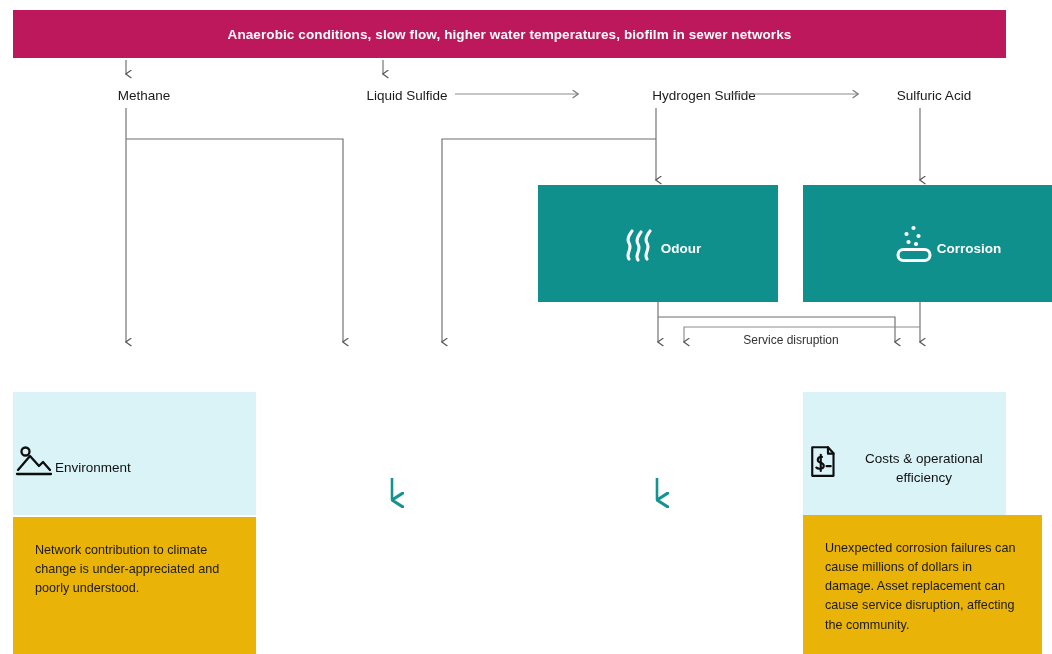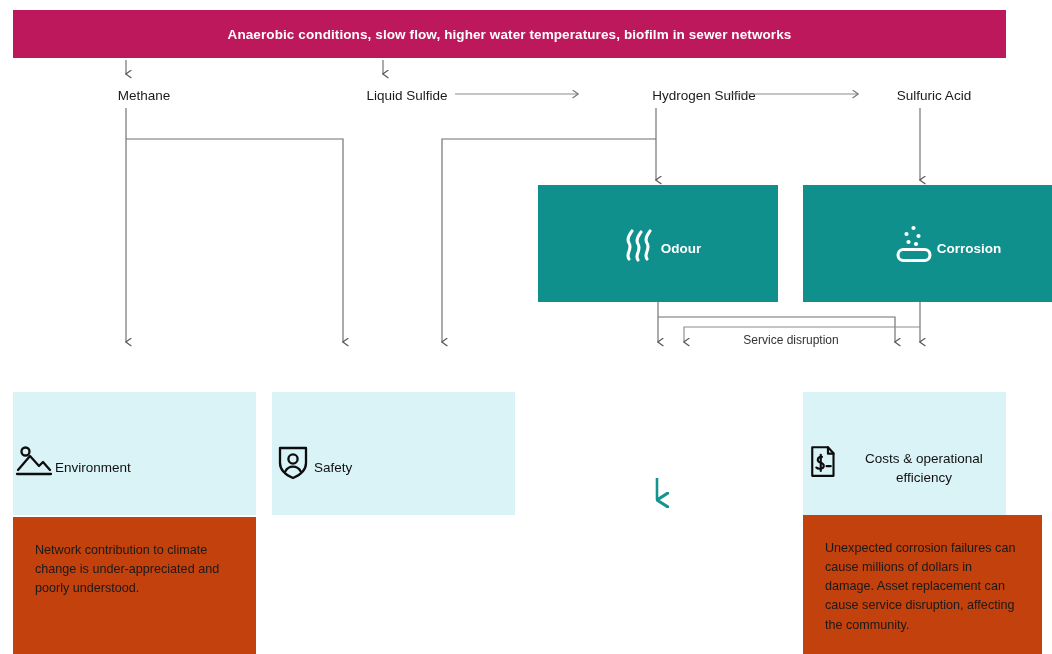--- a/index.html
+++ b/index.html
@@ -51,21 +51,21 @@
     padding-top:16px;box-sizing:border-box;margin-top:37px;
   }
   .blue-box .cap{
     font-size:13.5px;color:#111111;text-align:center;margin-top:14px;
     line-height:1.35;max-width:88%;
   }
 
   
   .note-box{
     position:absolute;
-    background:#c2410c;
+    background:#eab308;
     box-sizing:border-box;
     padding:24px 22px 14px 22px;
   }
   .note-box p{
     margin:0;font-size:12.6px;line-height:1.52;color:#1a1a1a;
   }
 
   .icon{display:block;}
   .svc-label{
     position:absolute;
@@ -168,30 +168,20 @@
     <svg class="icon" width="42" height="42" viewBox="0 0 42 42">
       <g fill="none" stroke="#0d0d0d" stroke-width="2.3" stroke-linecap="round" stroke-linejoin="round">
         <circle cx="12.5" cy="10.5" r="4"></circle>
         <path d="M5,29 L17,15 L26,25 L30,21 L37,29"></path>
         <path d="M4,33 L38,33"></path>
       </g>
     </svg>
     <div class="cap">Environment</div>
   </div>
 
-  <div class="blue-box" style="left:272px;top:355px;width:243px;height:123px">
-    <svg class="icon" width="42" height="42" viewBox="0 0 42 42">
-      <g fill="none" stroke="#0d0d0d" stroke-width="2.3" stroke-linecap="round" stroke-linejoin="round">
-        <path d="M8,7 L34,7 L34,22 C34,30 27,34.5 21,37 C15,34.5 8,30 8,22 Z"></path>
-        <circle cx="21" cy="18" r="4.6"></circle>
-        <path d="M13.2,30.5 C15,27 18,25.6 21,25.6 C24,25.6 27,27 28.8,30.5"></path>
-      </g>
-    </svg>
-    <div class="cap">Safety</div>
-  </div>
 
 
   <div class="blue-box" style="left:803px;top:355px;width:203px;height:123px">
     <svg class="icon" width="42" height="42" viewBox="0 0 42 42">
       <g fill="none" stroke="#0d0d0d" stroke-width="2.3" stroke-linecap="round" stroke-linejoin="round">
         <path d="M10,5 L27,5 L33,11.5 L33,36 L10,36 Z"></path>
         <path d="M27,5 L27,12 L33,12"></path>
         <path d="M20.5,15.5 C17.5,15.5 16,17 16,18.8 C16,22.4 22.5,21.4 22.5,25 C22.5,26.8 21,28.3 18,28.3 C16.4,28.3 15,27.7 14.4,27"></path>
         <path d="M19.2,13.2 L19.2,30.6"></path>
         <path d="M25.5,25.5 L30,25.5"></path>

